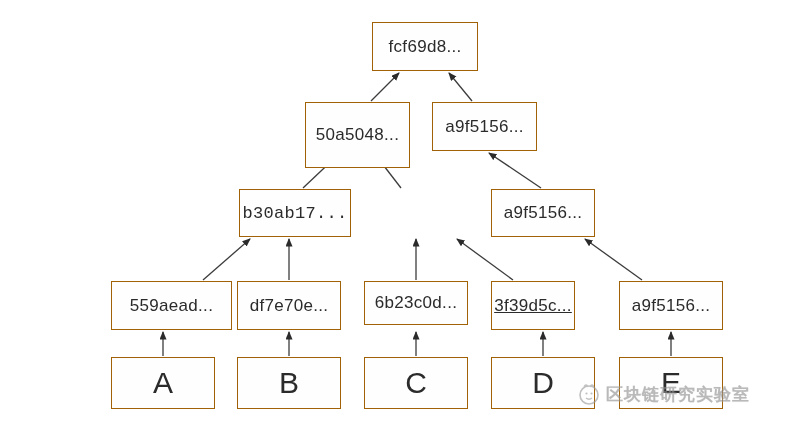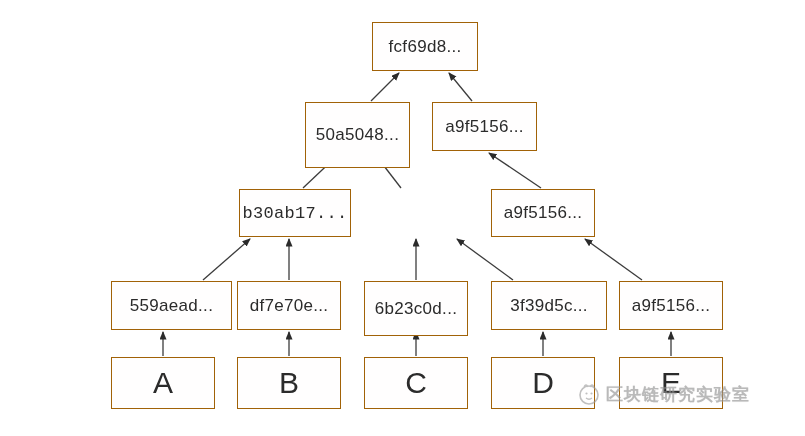--- a/index.html
+++ b/index.html
@@ -95,22 +95,22 @@
   <div class="node hash-node" style="left:372px; top:22px; width:106px; height:49px;">fcf69d8...</div>
 
   <div class="node hash-node" style="left:305px; top:102px; width:105px; height:66px;">50a5048...</div>
   <div class="node hash-node" style="left:432px; top:102px; width:105px; height:49px;">a9f5156...</div>
 
   <div class="node hash-node" style="left:239px; top:189px; width:112px; height:48px;font-family:Liberation Mono, monospace;">b30ab17...</div>
   <div class="node hash-node" style="left:491px; top:189px; width:104px; height:48px;">a9f5156...</div>
 
   <div class="node hash-node" style="left:111px; top:281px; width:121px; height:49px;">559aead...</div>
   <div class="node hash-node" style="left:237px; top:281px; width:104px; height:49px;">df7e70e...</div>
-  <div class="node hash-node" style="left:364px; top:281px; width:104px; height:55px;">6b23c0d...</div>
-  <div class="node hash-node" style="left:491px; top:281px; width:116px; height:49px;">3f39d5c...</div>
+  <div class="node hash-node" style="left:364px; top:281px; width:104px; height:44px;">6b23c0d...</div>
+  <div class="node hash-node" style="left:491px; top:281px; width:84px; height:49px;text-decoration:underline;">3f39d5c...</div>
   <div class="node hash-node" style="left:619px; top:281px; width:104px; height:49px;">a9f5156...</div>
 
   <div class="node leaf-node" style="left:111px; top:357px; width:104px; height:52px;">A</div>
   <div class="node leaf-node" style="left:237px; top:357px; width:104px; height:52px;">B</div>
   <div class="node leaf-node" style="left:364px; top:357px; width:104px; height:52px;">C</div>
   <div class="node leaf-node" style="left:491px; top:357px; width:104px; height:52px;">D</div>
   <div class="node leaf-node" style="left:619px; top:357px; width:104px; height:52px;">E</div>
 
   <div class="watermark">
     <span style="display:inline-flex;">

